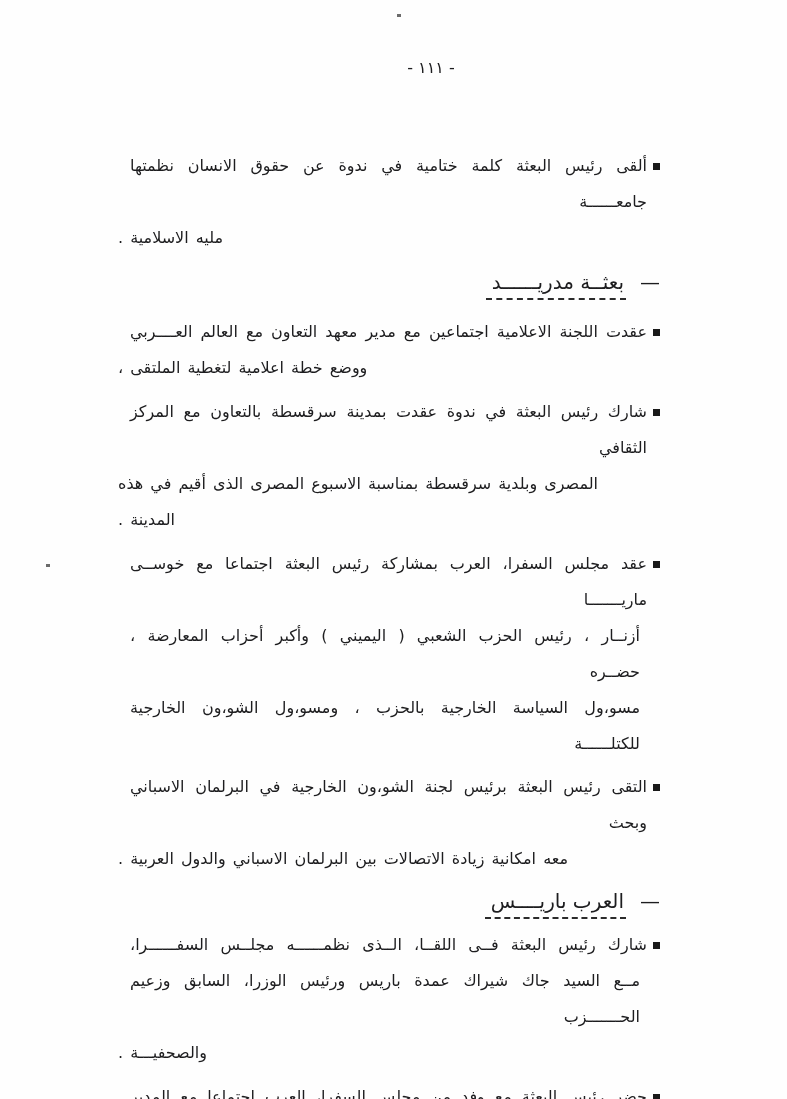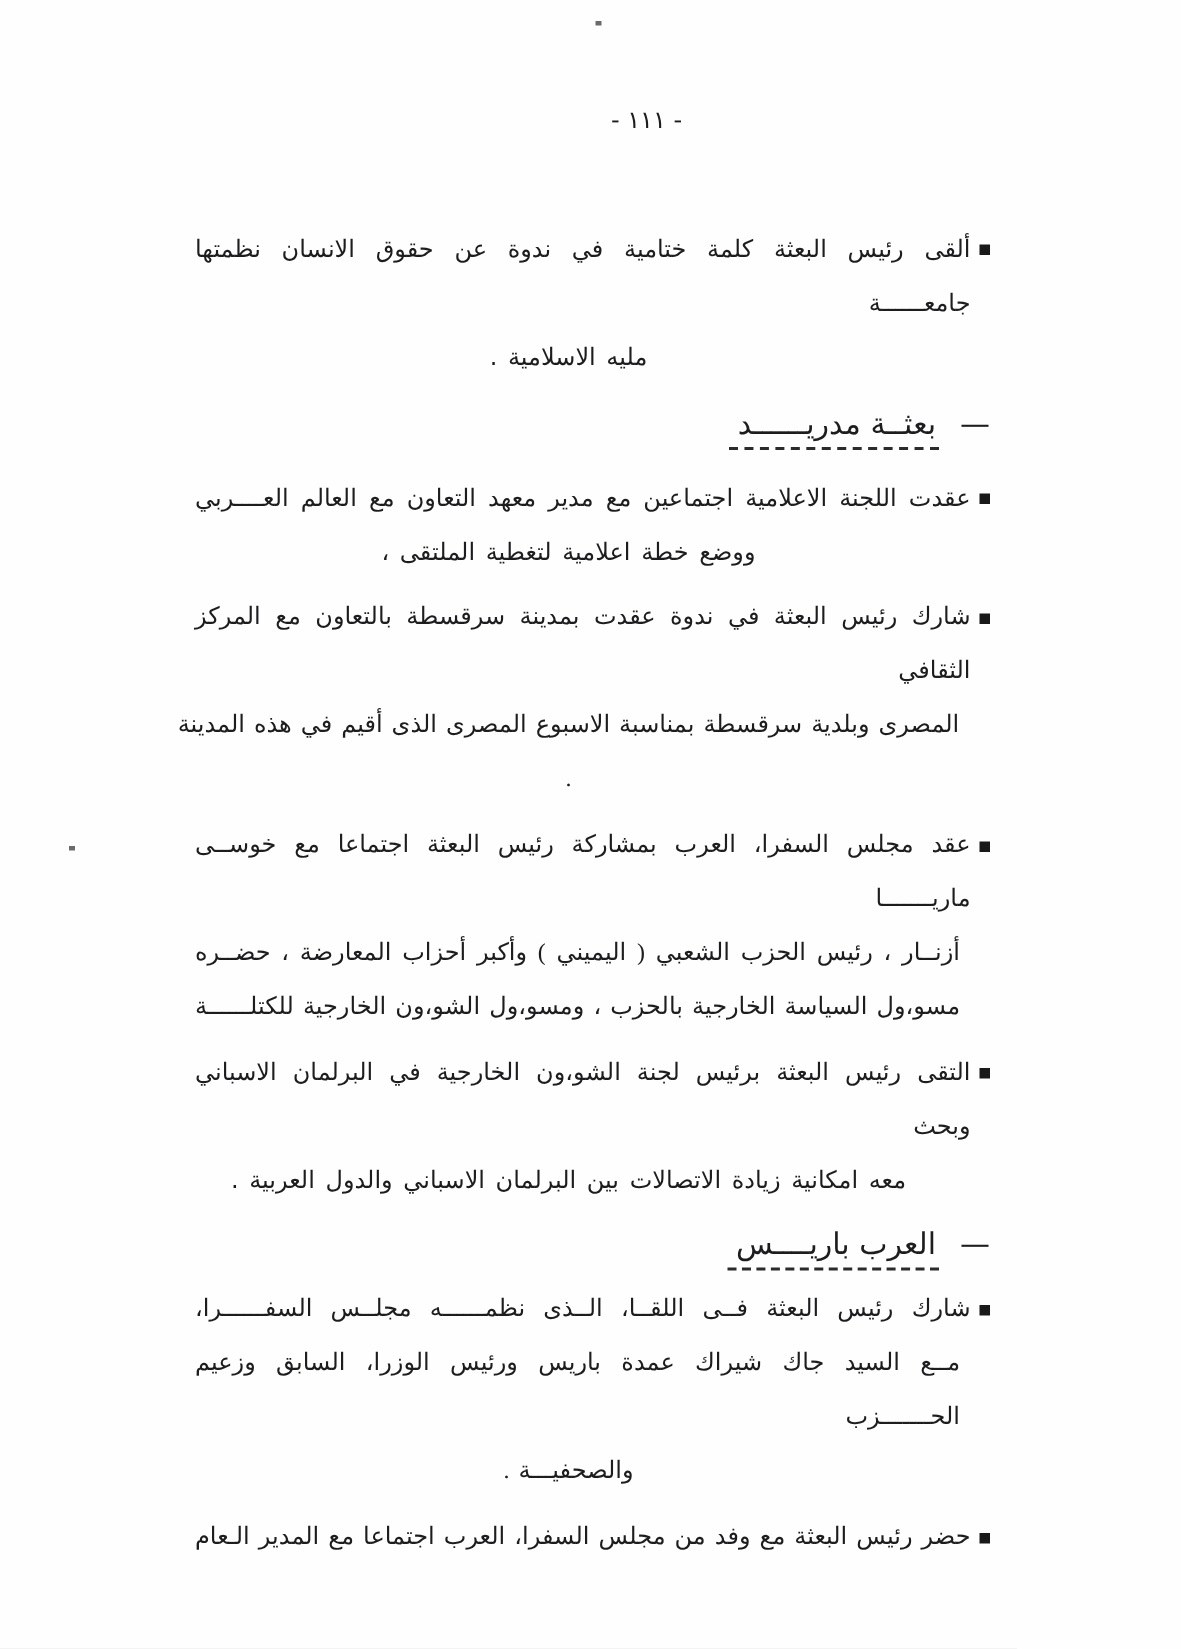--- a/index.html
+++ b/index.html
@@ -19,21 +19,21 @@
   }
   .speck {
     position: absolute;
     background: #6b6b6b;
   }
   .speck-top { left: 397px; top: 14px; width: 4px; height: 3px; }
   .speck-left { left: 46px; top: 564px; width: 4px; height: 3px; }
 
   .page-number {
     position: absolute;
-    top: 70px;
+    top: 58px;
     left: 431px;
     transform: translateX(-50%);
     font-size: 16px;
     letter-spacing: 3px;
     white-space: nowrap;
     color: #1d1d1f;
   }
 
   .content {
     position: absolute;
@@ -51,21 +51,21 @@
     position: absolute;
     right: 0;
     top: 15px;
     width: 7px;
     height: 7px;
     background: #191919;
   }
   .line {
     font-size: 16px;
     line-height: 36px;
-    text-align: center;
+    text-align: left;
     word-spacing: 2px;
   }
   .line.fill {
     text-align: justify;
     text-align-last: justify;
     margin-left: 12px;
   }
   .line + .line {
     padding-right: 7px;
   }
@@ -83,21 +83,21 @@
   }
   .heading-label {
     display: inline-block;
     border-bottom: 2px dashed #2b2b2b;
     padding: 0 2px 6px 6px;
   }
 
   
   .mt-a { margin-top: 16px; }
   .mt-b { margin-top: 14px; }
-  .mt-c { margin-top: 8px; font-family: Liberation Serif, serif; }
+  .mt-c { margin-top: 8px; }
   .mt-d { margin-top: 7px; }
 </style>
 </head>
 <body>
 
 <div class="page">
 
   <div class="speck speck-top"></div>
   <div class="speck speck-left"></div>
 

